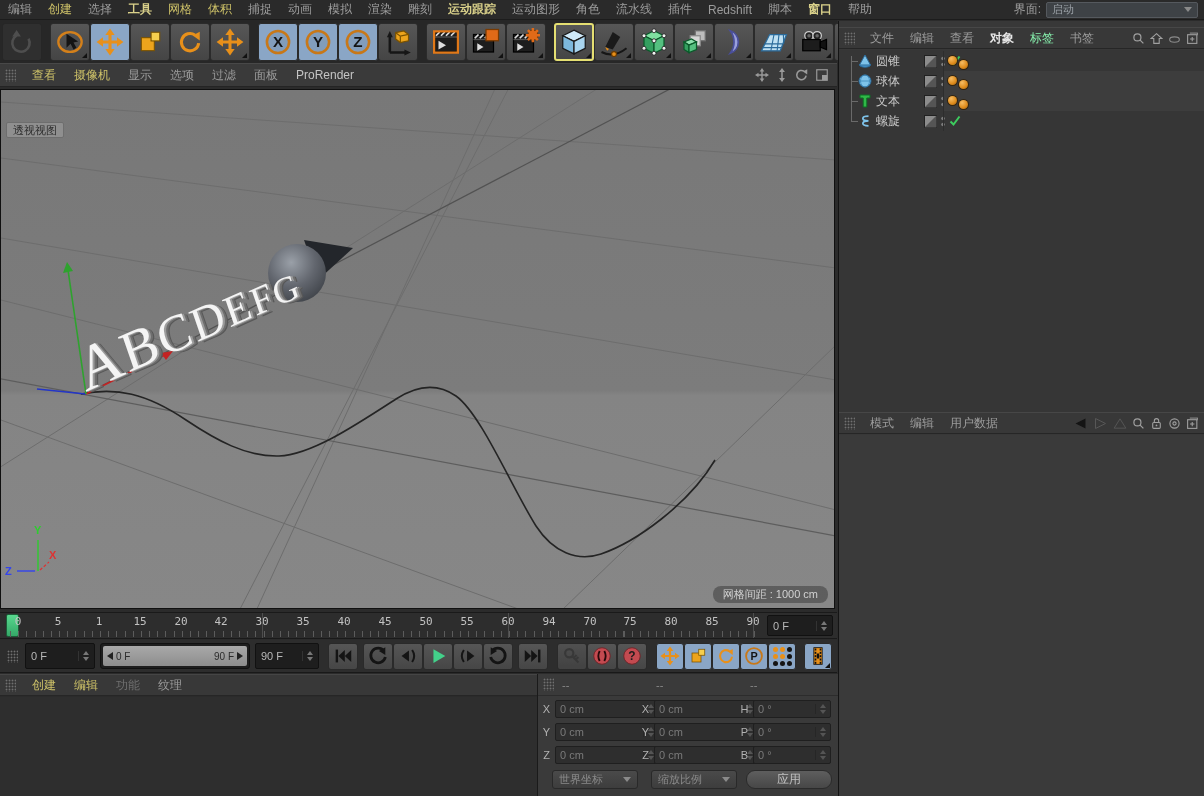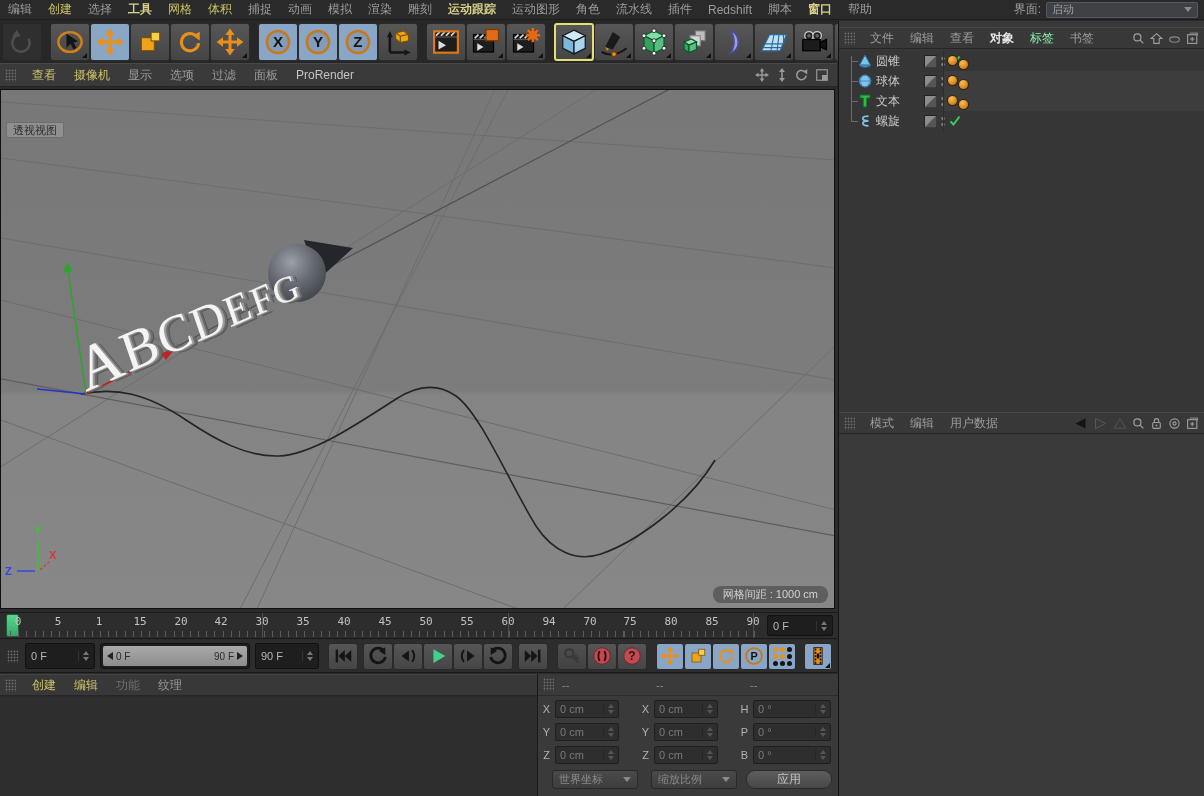--- a/index.html
+++ b/index.html
@@ -105,21 +105,21 @@
   .dotgrid i:nth-child(1),.dotgrid i:nth-child(2),.dotgrid i:nth-child(4),.dotgrid i:nth-child(5){background:#e8901a;}
 
   
   #mat-header{left:0;top:674px;width:537px;height:22px;background:#383838;border-top:1px solid #454545;border-bottom:1px solid #262626;display:flex;align-items:center;}
   #mat-body{left:0;top:697px;width:537px;height:99px;background:#2e2e2e;}
   #coord{left:537px;top:674px;width:301px;height:122px;background:#3a3a3a;border-left:1px solid #1a1a1a;}
   #coord .hdr{position:absolute;left:0;top:0;width:100%;height:22px;display:flex;align-items:center;border-bottom:1px solid #2c2c2c;}
   .dash{font-size:11px;color:#8a8a8a;}
   .co-row{position:absolute;display:flex;align-items:center;gap:4px;}
   .co-lbl{font-size:11px;color:#b2b2b2;width:9px;text-align:center;}
-  .cofield{width:64px;height:18px;background:#2e2e2e;border:1px solid #1f1f1f;border-radius:2px;color:#7a7a7a;font-size:11px;display:flex;align-items:center;padding:0 4px;}
+  .cofield{width:104px;height:18px;background:#2e2e2e;border:1px solid #1f1f1f;border-radius:2px;color:#7a7a7a;font-size:11px;display:flex;align-items:center;padding:0 4px;}
   .cofield .stepper{border-left:1px solid #262626;}
   .cofield .st-up{border-bottom-color:#555;}
   .cofield .st-dn{border-top-color:#555;}
   .dropbtn{height:19px;background:linear-gradient(#4a4a4a,#3d3d3d);border:1px solid #292929;border-radius:3px;color:#8a8a8a;font-size:11px;
     display:flex;align-items:center;justify-content:space-between;padding:0 6px;}
   #applybtn{position:absolute;left:208px;top:96px;width:86px;height:19px;border-radius:9px;background:linear-gradient(#5e5e5e,#474747);
     border:1px solid #2b2b2b;color:#c2c2c2;font-size:12px;display:flex;align-items:center;justify-content:center;}
 
   svg{display:block;}
 </style>

